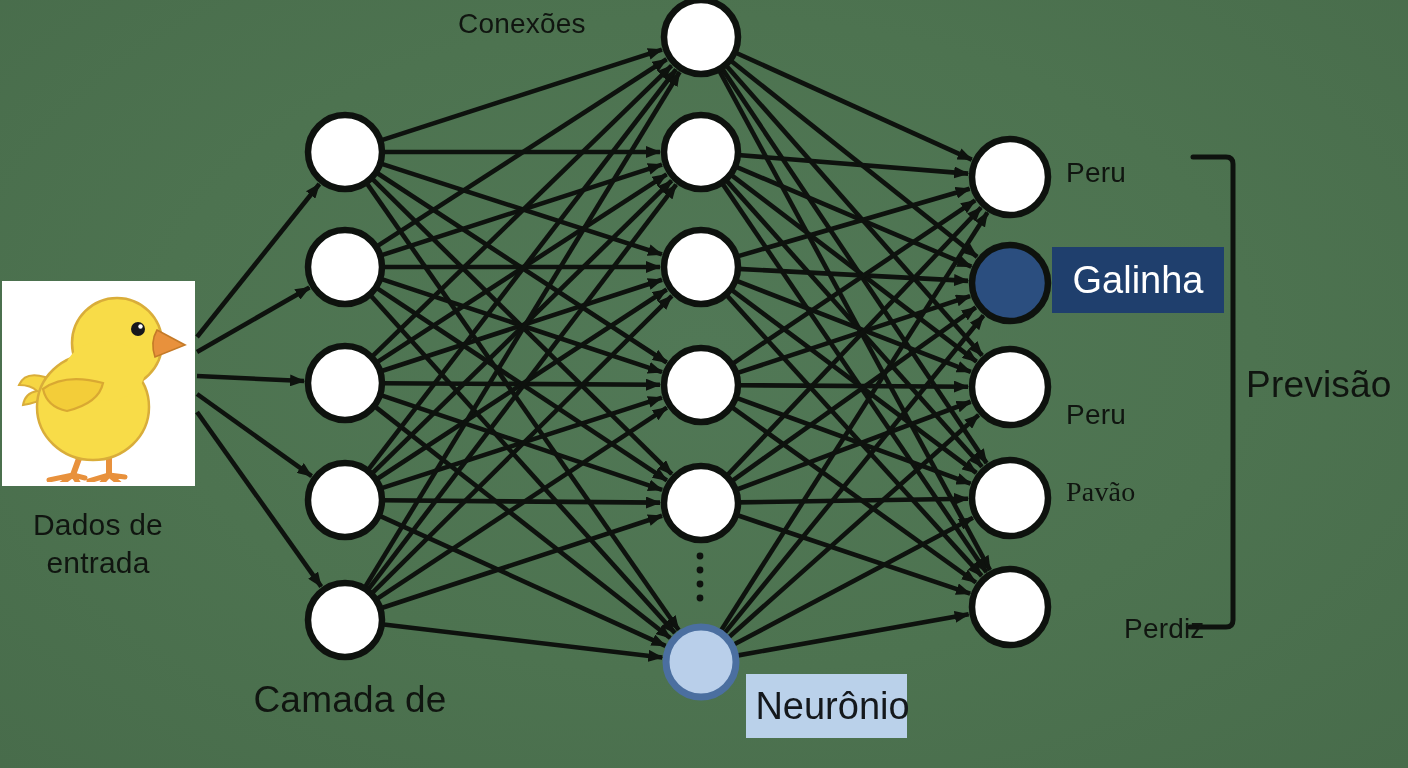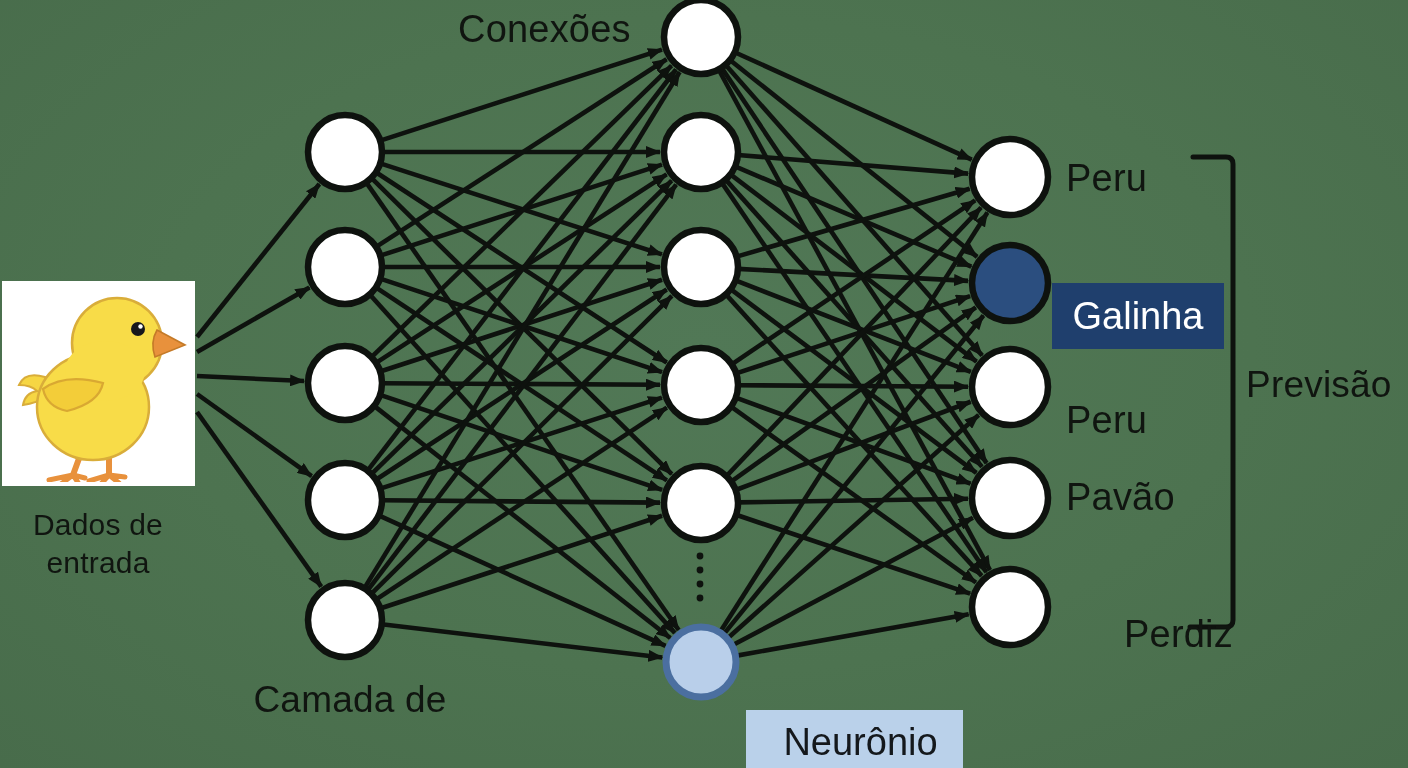--- a/index.html
+++ b/index.html
@@ -8,45 +8,44 @@
     position:relative;
     width:1408px;height:768px;
     overflow:hidden;
     font-family:"Liberation Sans", sans-serif;
     background:radial-gradient(ellipse at 50% 45%, #517856 0%, #4d7350 55%, #486c4b 100%);
   }
   #net{position:absolute;left:0;top:0;}
   .lbl{
     position:absolute;
     color:#101510;
-    font-size:38px;
+    font-size:28px;
     line-height:1.12;
     white-space:nowrap;
     letter-spacing:0.2px;
   }
   .lbl-center{text-align:center;white-space:normal;}
   #input-label{left:6px;top:506px;width:184px;font-size:30px;line-height:1.26;}
   #layer-label{left:228px;top:677px;width:244px;font-size:37px;line-height:1.22;}
   #connections-label{left:458px;top:8px;}
   #prediction-label{left:1246px;top:364px;font-size:37px;}
   #out-label-0{left:1066px;top:157px;}
   #out-label-2{left:1066px;top:365px;margin-top:34px;}
-  #out-label-3{left:1066px;top:476px;}
+  #out-label-3{left:1066px;top:476px;font-family:Liberation Serif, serif;}
   #out-label-4{left:1124px;top:585px;margin-top:28px;}
   .tag-box{
     position:absolute;
     display:flex;align-items:center;justify-content:center;
     font-size:38px;
-    margin-top:36px;
   }
   #highlight-output-box{
     left:1052px;top:247px;width:172px;height:66px;
   }
   #neuron-box{
-    left:746px;top:674px;width:217px;height:64px;
+    left:746px;top:674px;width:161px;height:64px;
     color:#14181c;
     padding-left:12px;
   }
   #input-image-box{
     position:absolute;left:2px;top:281px;width:193px;height:205px;
     background:#ffffff;
     display:flex;align-items:center;justify-content:center;
   }
 </style>
 </head>

